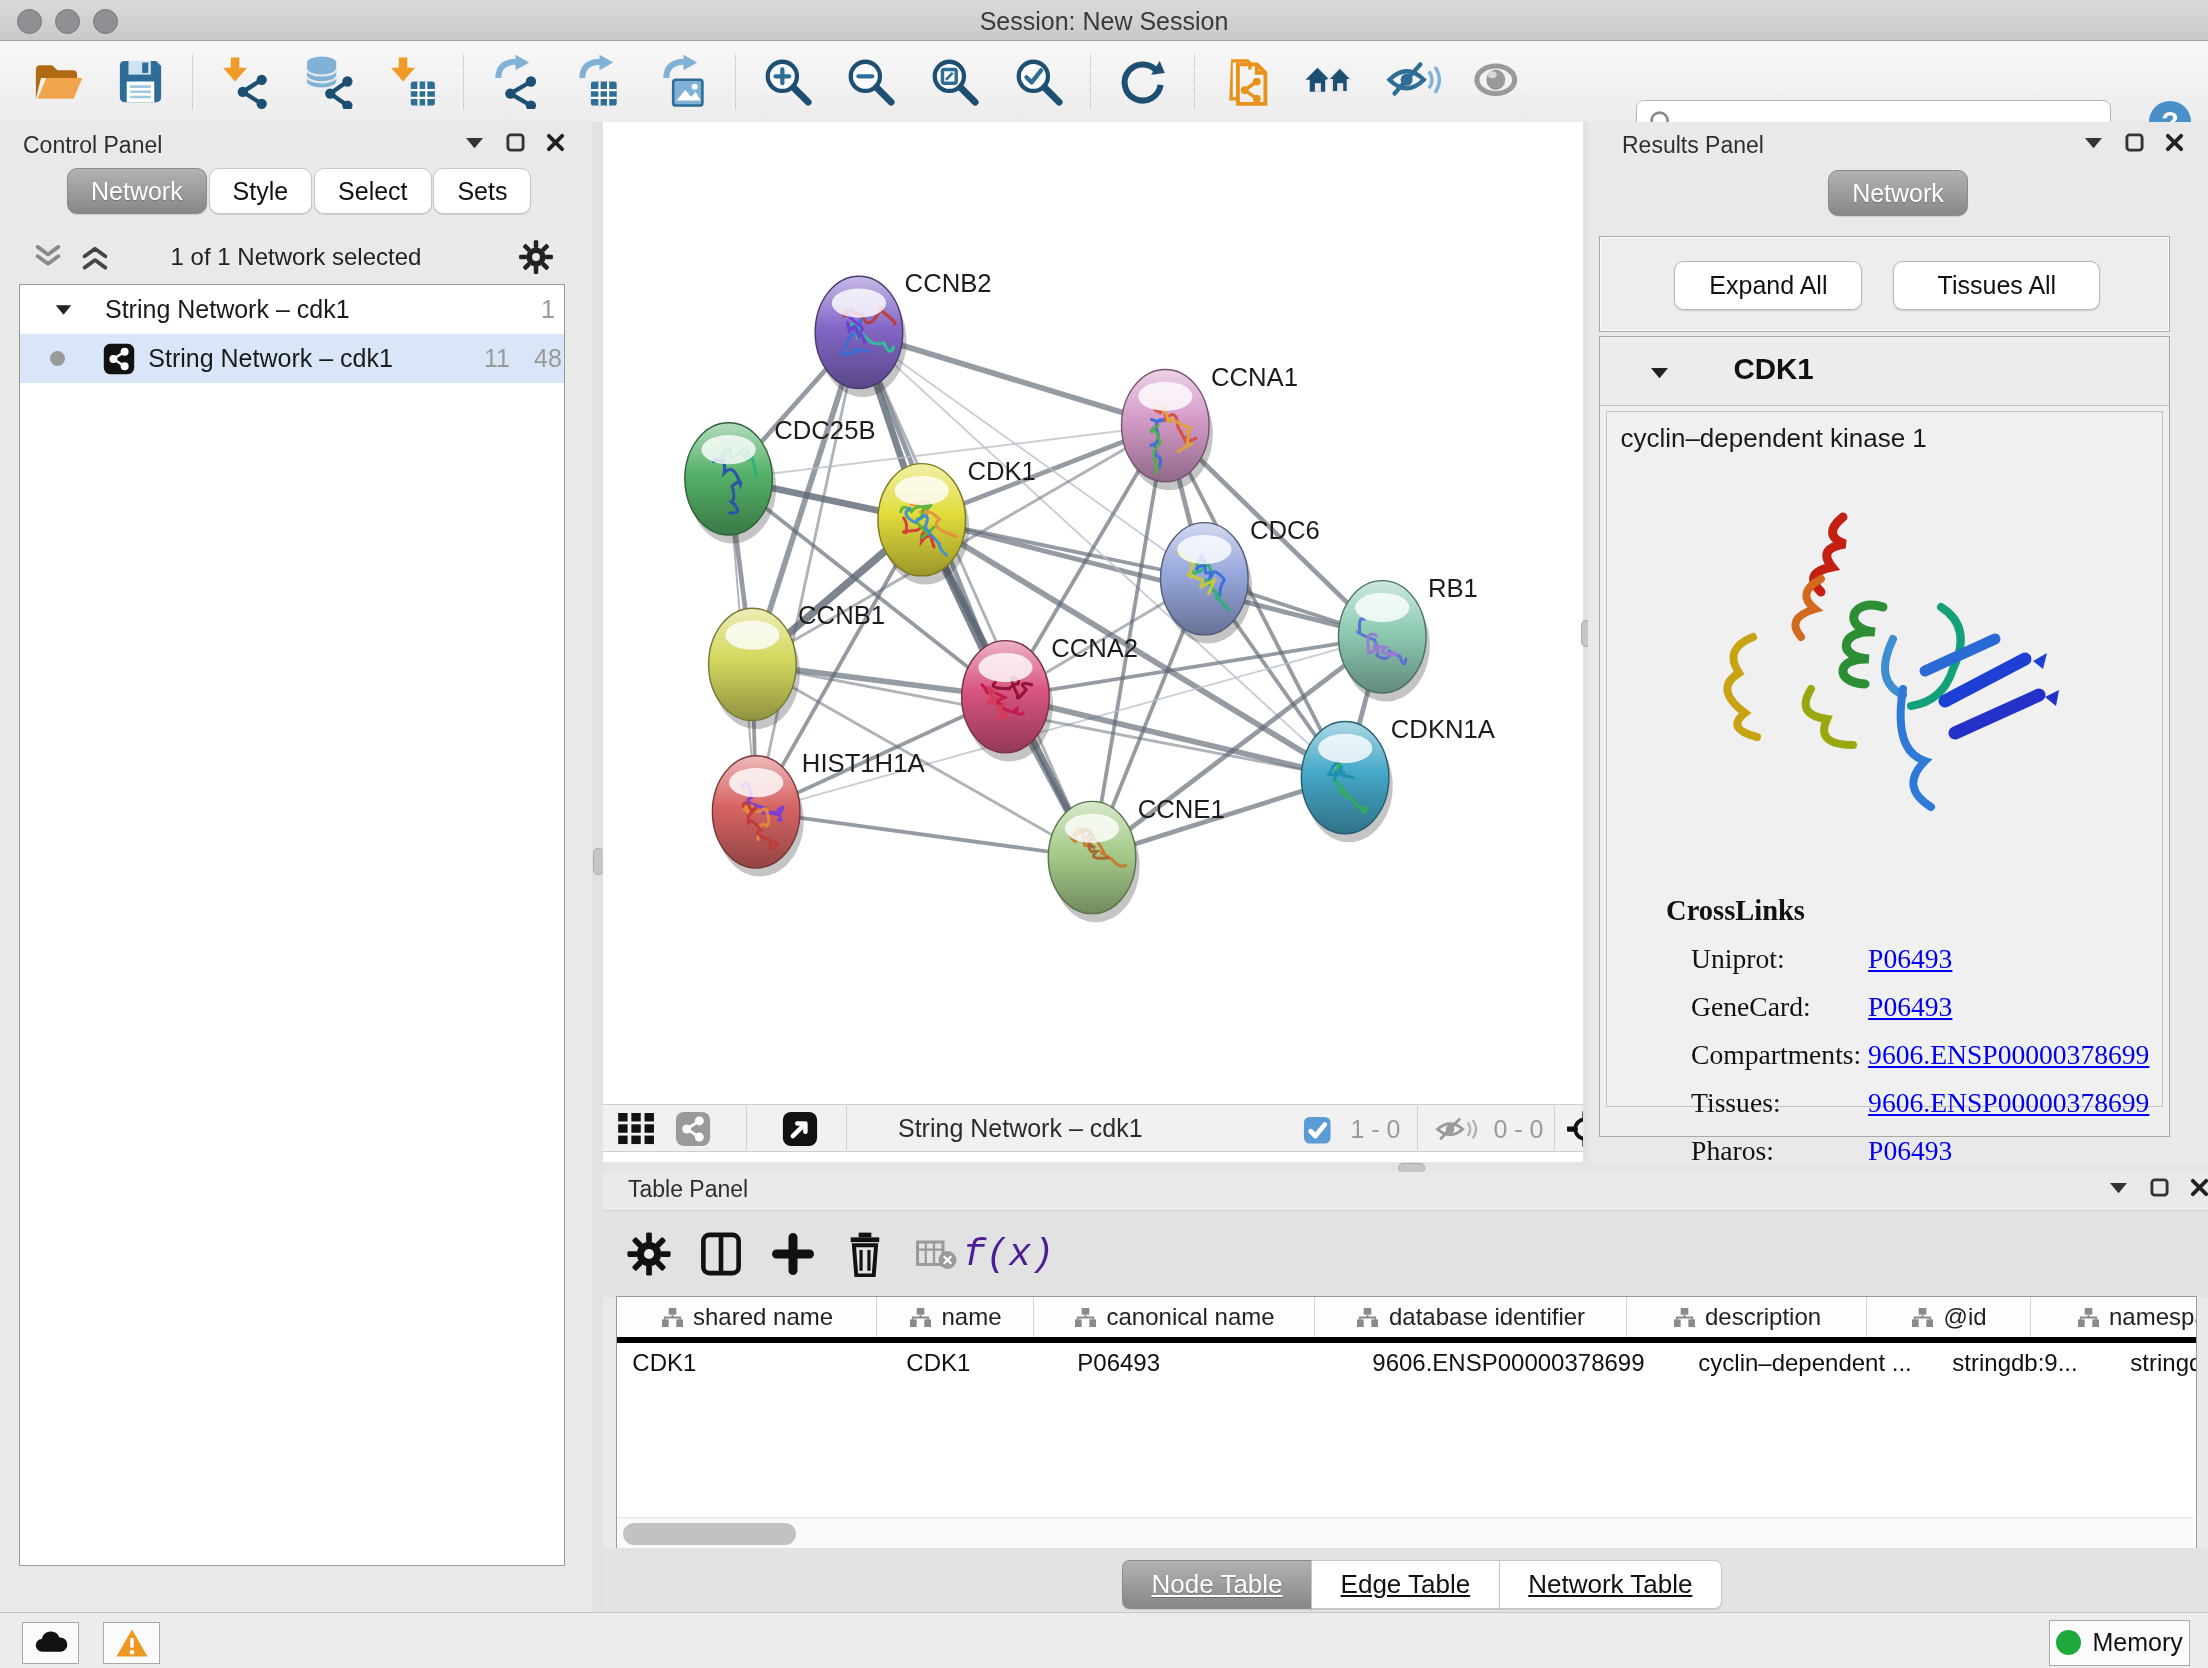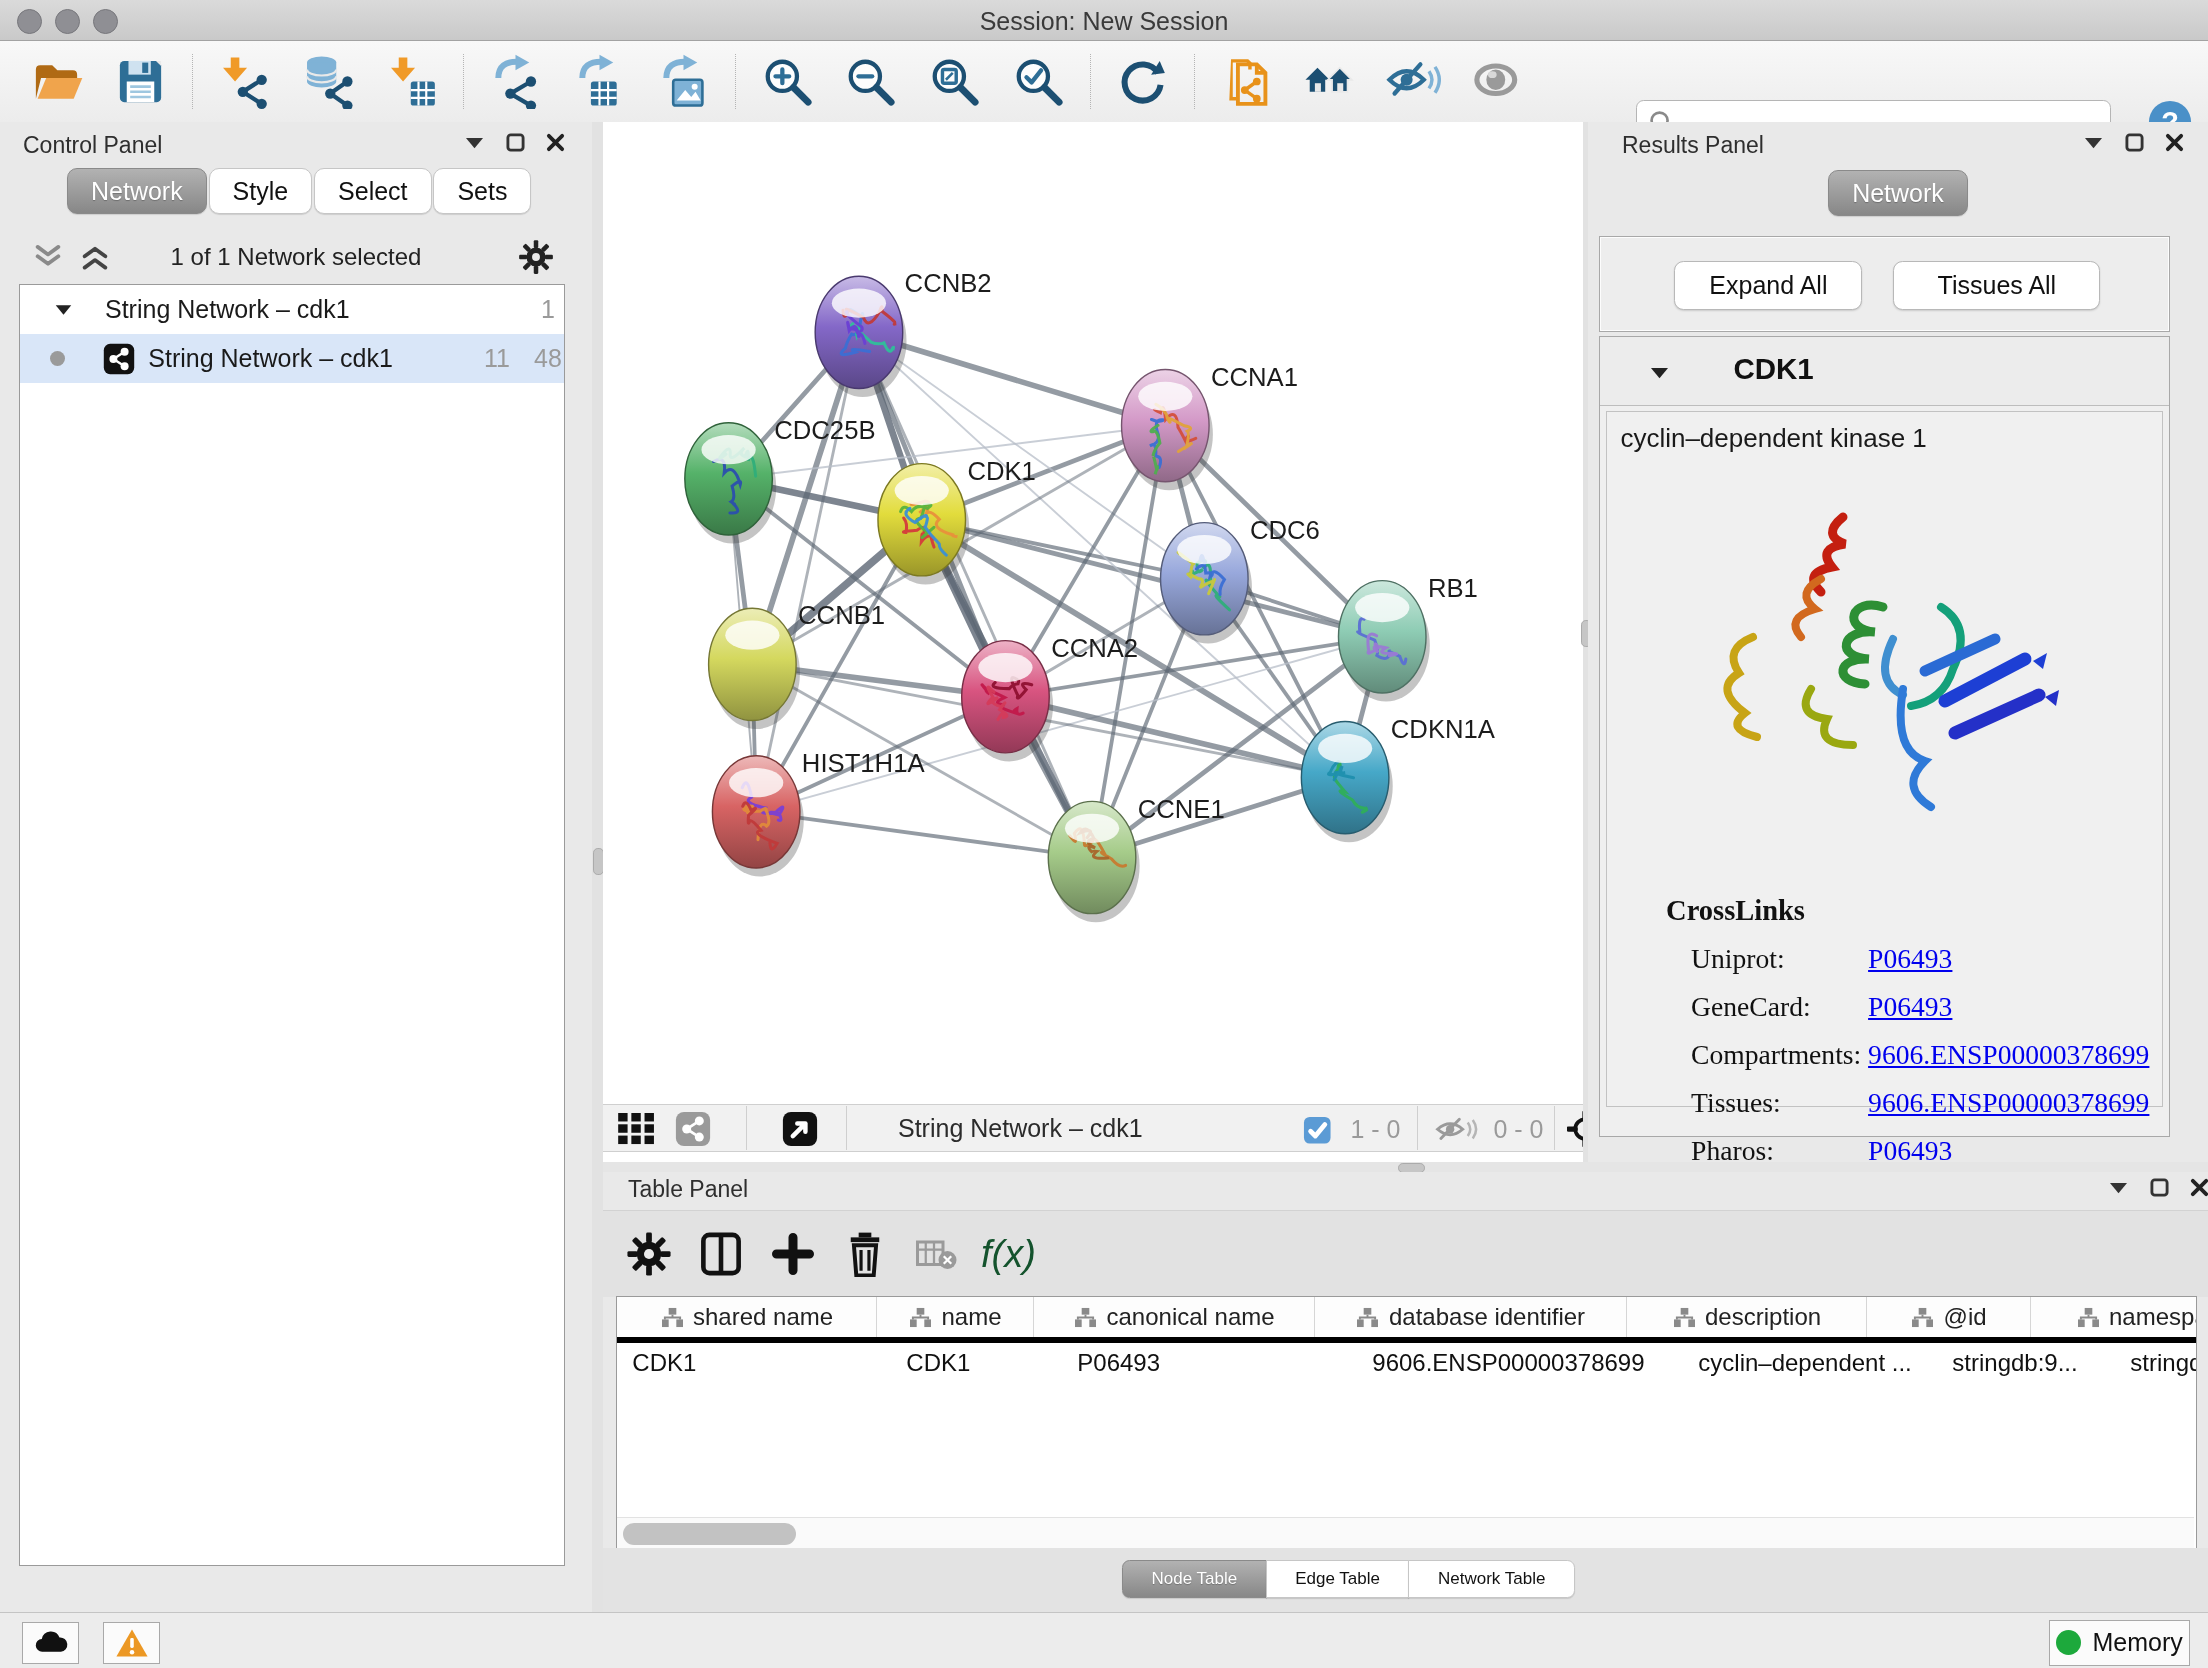--- a/index.html
+++ b/index.html
@@ -107,21 +107,21 @@
   #tp-row{display:flex;height:40px;}
   .td{font-size:24px;color:#111;padding-left:15px;display:flex;align-items:center;
     flex-shrink:0;overflow:hidden;white-space:nowrap;}
   #tp-hscroll{position:absolute;left:0;bottom:0;width:1577px;height:32px;background:#fafafa;
     border-top:1px solid #e2e2e2;}
   #tp-hscroll .handle{position:absolute;left:5.7px;top:4.8px;width:173px;height:22px;border-radius:11.4px;background:#c2c2c2;}
 
   
   #tabs-band{left:603px;top:1548px;width:1605px;height:64px;background:#e3e3e3;}
   #bottom-tabs{position:absolute;left:520px;top:12.4px;display:flex;}
-  #bottom-tabs .tab{border-radius:0;margin-left:-1px;padding:7.6px 28.5px;font-size:17px;}
+  #bottom-tabs .tab{border-radius:0;margin-left:-1px;padding:7.6px 28.5px;font-size:26px;text-decoration:underline;}
   #bottom-tabs .tab:first-child{border-radius:7.6px 0 0 7.6px;}
   #bottom-tabs .tab:last-child{border-radius:0 7.6px 7.6px 0;}
   #status-bar{left:0;top:1612px;width:2208px;height:56px;background:#ececec;border-top:1px solid #c4c4c4;}
   .sb-btn{position:absolute;top:8.6px;width:55px;height:40px;background:#fbfbfb;border:1px solid #a9a9a9;
     display:flex;align-items:center;justify-content:center;}
   #memory-btn{position:absolute;left:2049px;top:6.7px;width:139px;height:44px;background:#fbfbfb;
     border:1px solid #a9a9a9;display:flex;align-items:center;justify-content:center;gap:11.4px;font-size:25px;color:#111;}
   #memory-dot{width:25px;height:25px;border-radius:50%;background:#1da93c;}
 </style>
 </head>
@@ -804,21 +804,21 @@
           </svg>
         </span>
       <span class="tp-icon">
         <svg width="42" height="34" viewBox="0 0 56 44">
           <rect x="2" y="6" width="34" height="30" fill="none" stroke="#9a9a9a" stroke-width="4"></rect>
           <path d="M2 16 h34 M13 6 v30 M24 6 v30" stroke="#9a9a9a" stroke-width="3"></path>
           <circle cx="42" cy="30" r="12" fill="#9a9a9a"></circle>
             <path d="M37 25 l10 10 M47 25 l-10 10" stroke="#fff" stroke-width="3"></path>
           </svg>
         </span>
-      <span class="tp-icon" style="font-family:Liberation Sans, sans-serif;font-style:italic;font-size:38px;color:#14532d">f(x)</span>
+      <span class="tp-icon" style="font-family:Liberation Mono, monospace;font-style:italic;font-size:38px;color:#4c1d95">f(x)</span>
     </div>
     <div id="tp-table">
       <div id="tp-header">
           <div class="th" style="width: 259px;">
             <svg width="23" height="21" viewBox="0 0 24 22">
               <rect x="8" y="1" width="8" height="7" fill="#8a8a8a"></rect>
               <rect x="1" y="13" width="7" height="8" fill="#8a8a8a"></rect>
               <rect x="16" y="13" width="7" height="8" fill="#8a8a8a"></rect>
               <path d="M12 8 v3 M12 11 h-8 v2 M12 11 h8 v2" stroke="#8a8a8a" stroke-width="2" fill="none"></path>
             </svg>

